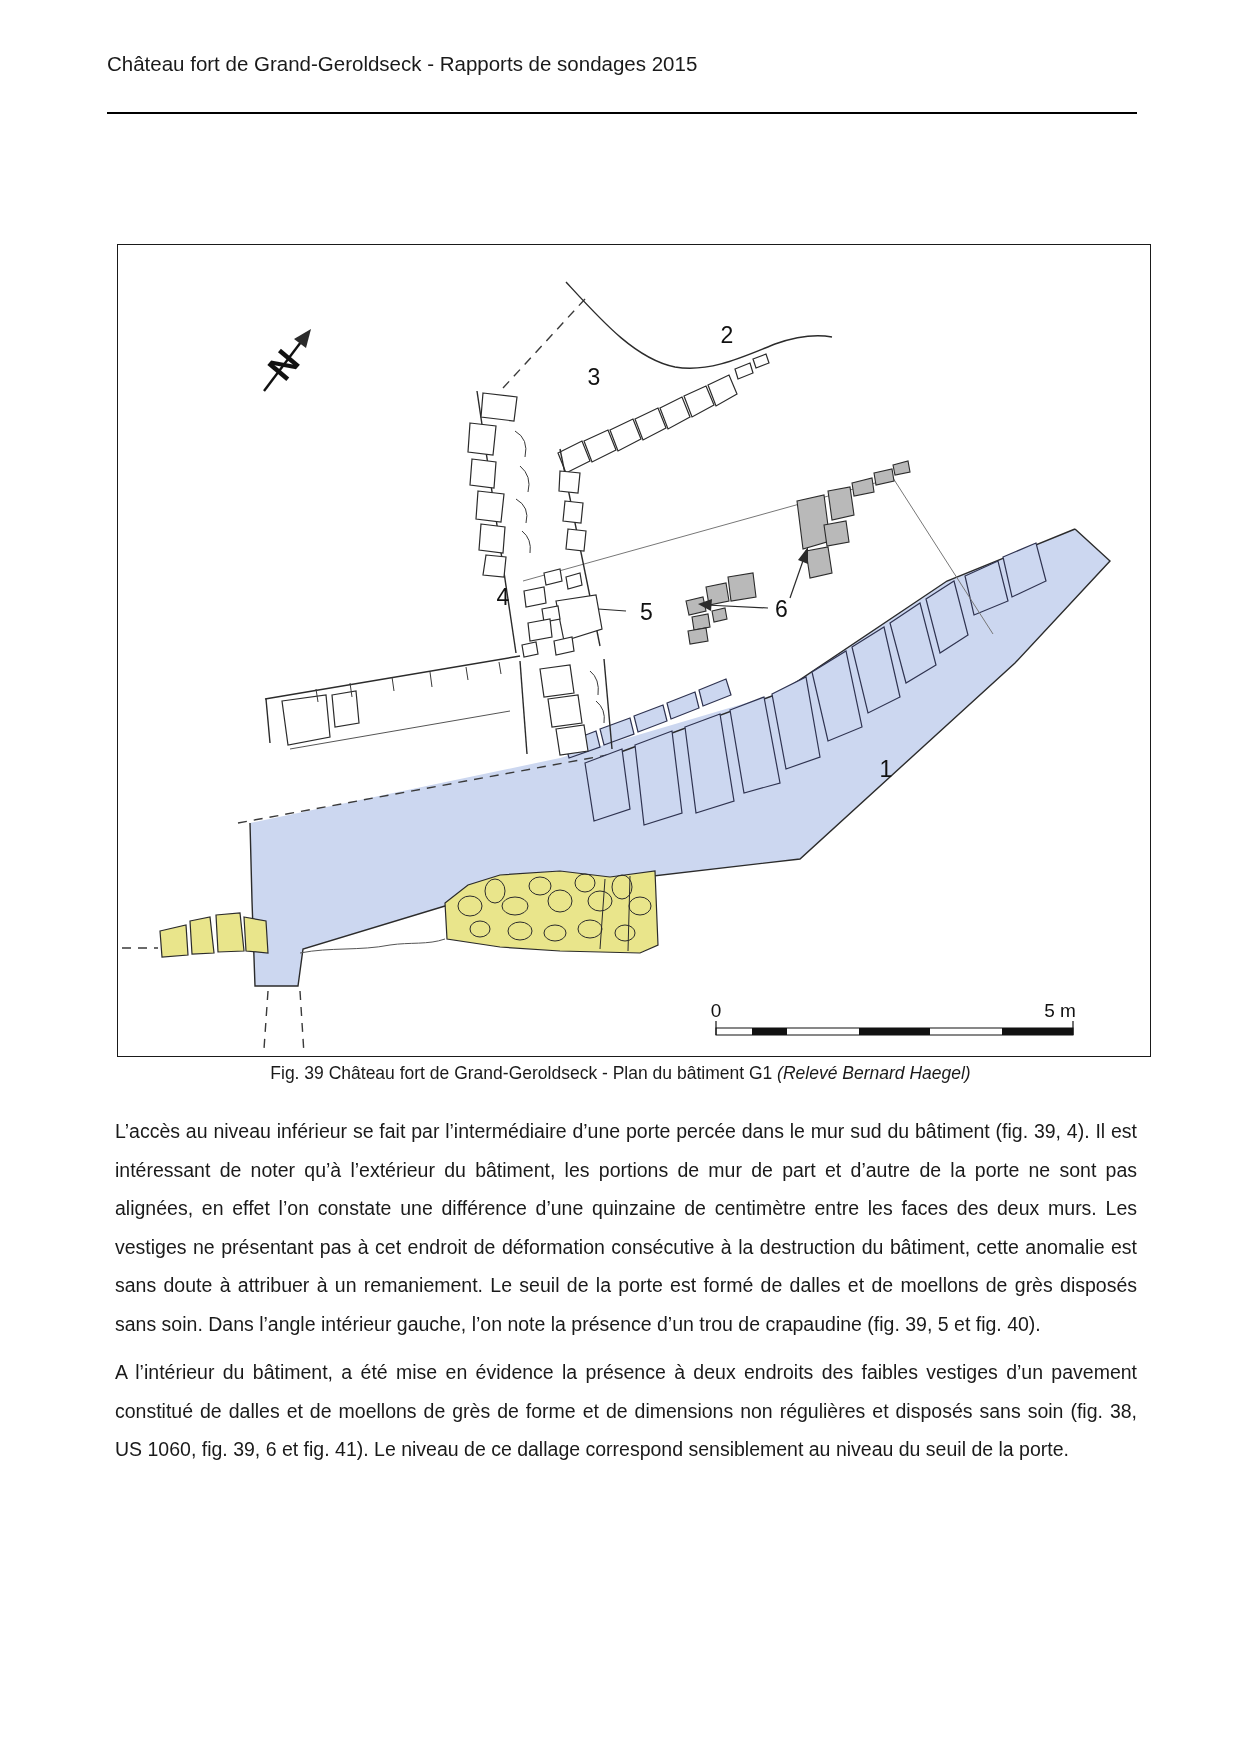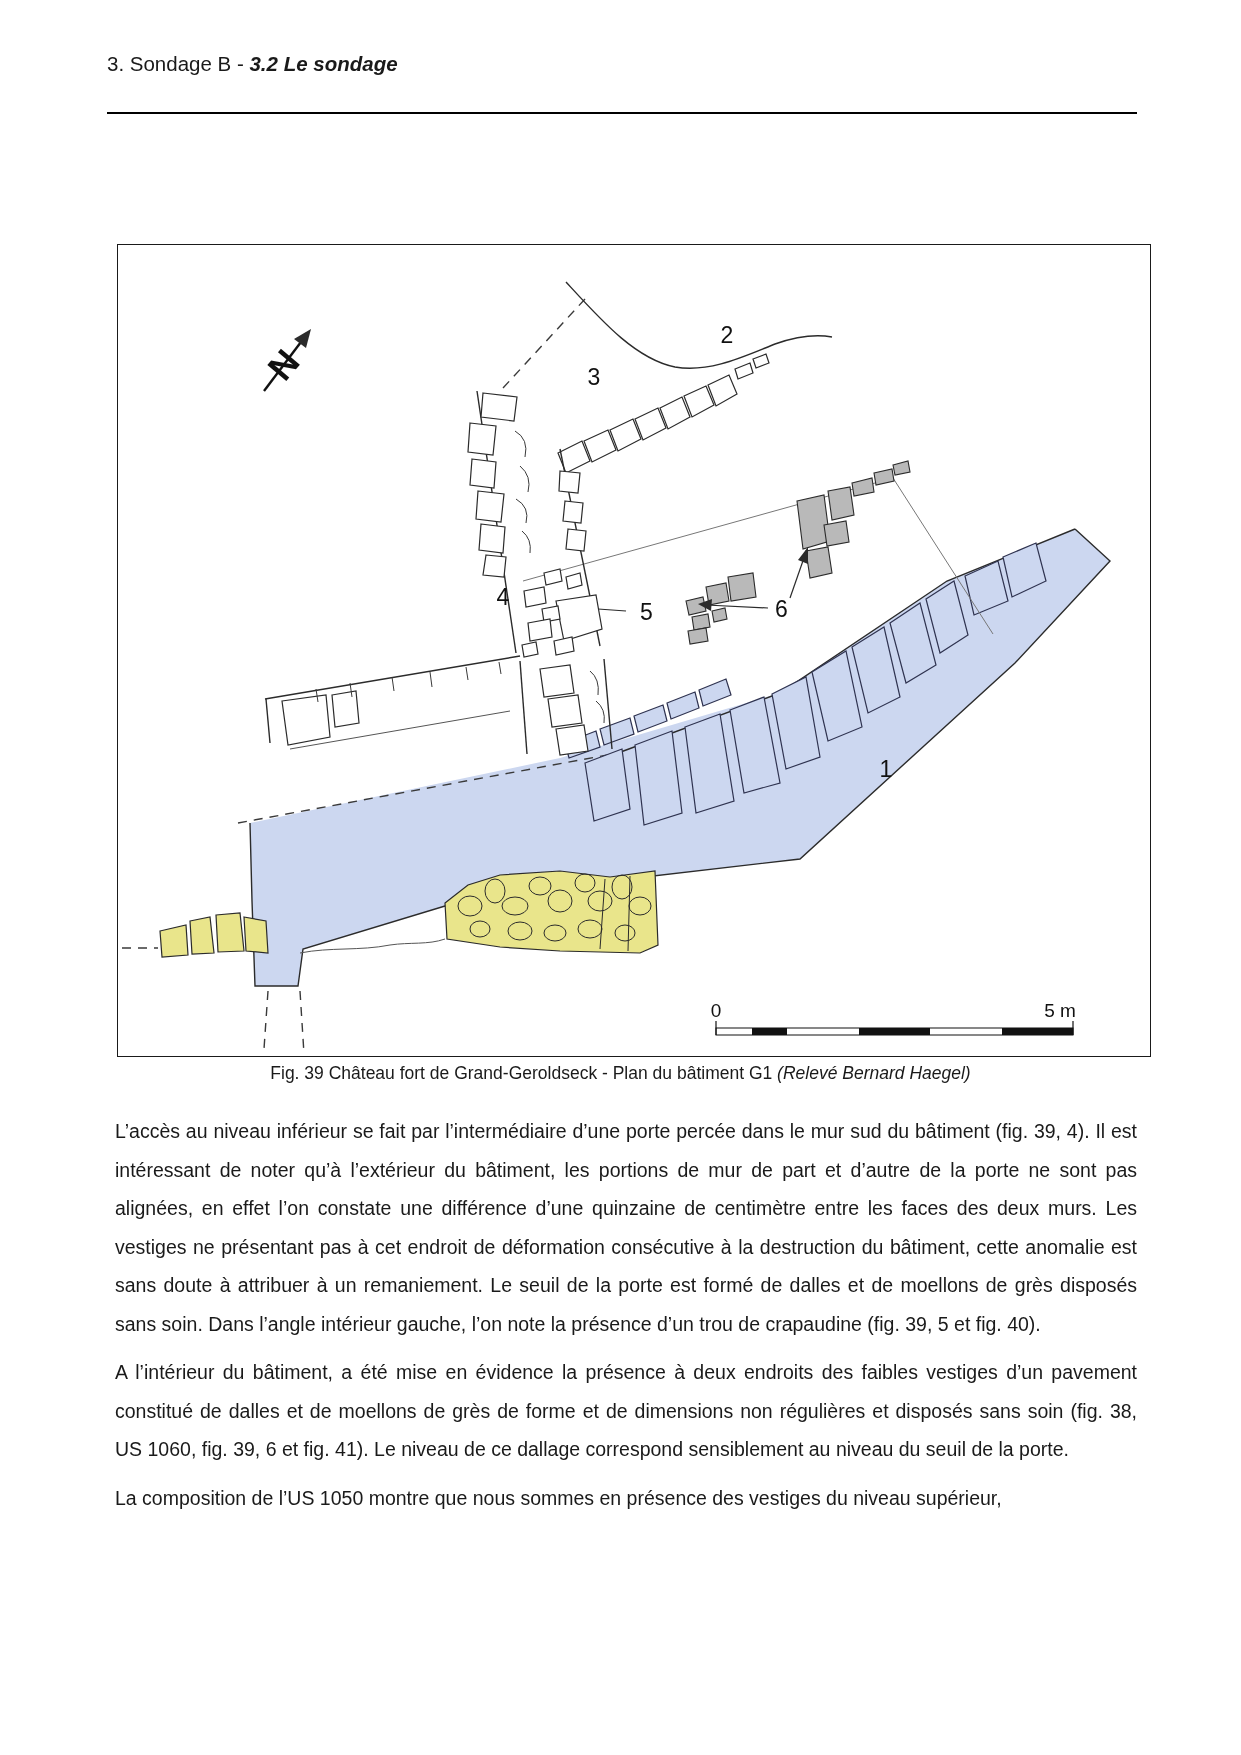--- a/index.html
+++ b/index.html
@@ -38,21 +38,21 @@
   .slbl{font-family:"Liberation Sans",sans-serif;font-size:19px;fill:#111;}
   .north-n{font-family:"Liberation Sans",sans-serif;font-size:36px;font-weight:bold;fill:#111;}
   .hatch{stroke:#3a3a3a;stroke-width:1;fill:none;}
   .arr{stroke:#2b2b2b;stroke-width:1.2;fill:none;}
   .arrhead{fill:#2b2b2b;stroke:none;}
 </style>
 </head>
 <body>
 
 <div class="header">
-  <div><span>3. Sondage B - </span><span class="bold-it">3.2 Le sondage</span></div>
+  <div>Château fort de Grand-Geroldseck - Rapports de sondages 2015</div>
 </div>
 <div class="rule"></div>
 
 <div class="figure-box">
 <svg viewBox="118 244 1032 811">
 
   <g>
     <polygon class="band" points="250,822 560,757 780,692 947,580 1075,528 1110,560 1015,662 800,858 610,880 445,905 303,948 298,985 255,985 252,900"></polygon>
 
     <path class="dash" d="M238,822 L618,752"></path>
@@ -235,14 +235,13 @@
     <text class="slbl" x="1060" y="1016" text-anchor="middle">5 m</text>
   </g>
 </svg>
 </div>
 
 <div class="caption"><span>Fig. 39 Château fort de Grand-Geroldseck - Plan du bâtiment G1 </span><span class="it">(Relevé Bernard Haegel)</span></div>
 
 <div class="bodytext">
   <p>L’accès au niveau inférieur se fait par l’intermédiaire d’une porte percée dans le mur sud du bâtiment (fig. 39, 4). Il est intéressant de noter qu’à l’extérieur du bâtiment, les portions de mur de part et d’autre de la porte ne sont pas alignées, en effet l’on constate une différence d’une quinzaine de centimètre entre les faces des deux murs. Les vestiges ne présentant pas à cet endroit de déformation consécutive à la destruction du bâtiment, cette anomalie est sans doute à attribuer à un remaniement. Le seuil de la porte est formé de dalles et de moellons de grès disposés sans soin. Dans l’angle intérieur gauche, l’on note la présence d’un trou de crapaudine  (fig. 39, 5 et fig. 40).</p>
   <p>A l’intérieur du bâtiment, a été mise en évidence la présence à deux endroits des faibles vestiges d’un pavement constitué de dalles et de moellons de grès de forme et de dimensions non régulières et disposés sans soin (fig. 38, US 1060, fig. 39, 6 et fig. 41). Le niveau de ce dallage correspond sensiblement au niveau du seuil de la porte.</p>
-  <p>La composition de l’US 1050 montre que nous sommes en présence des vestiges du niveau supérieur,</p>
 </div>
 
 </body></html>

